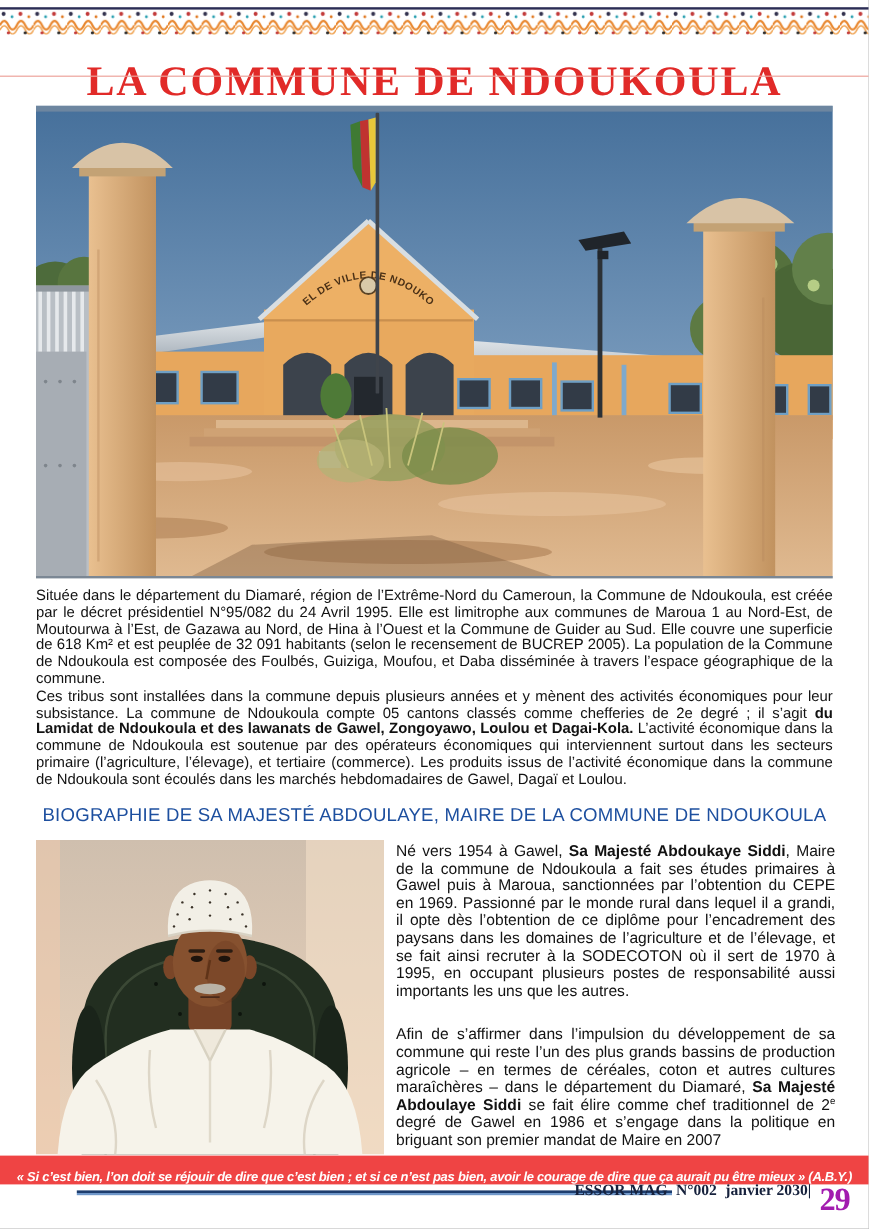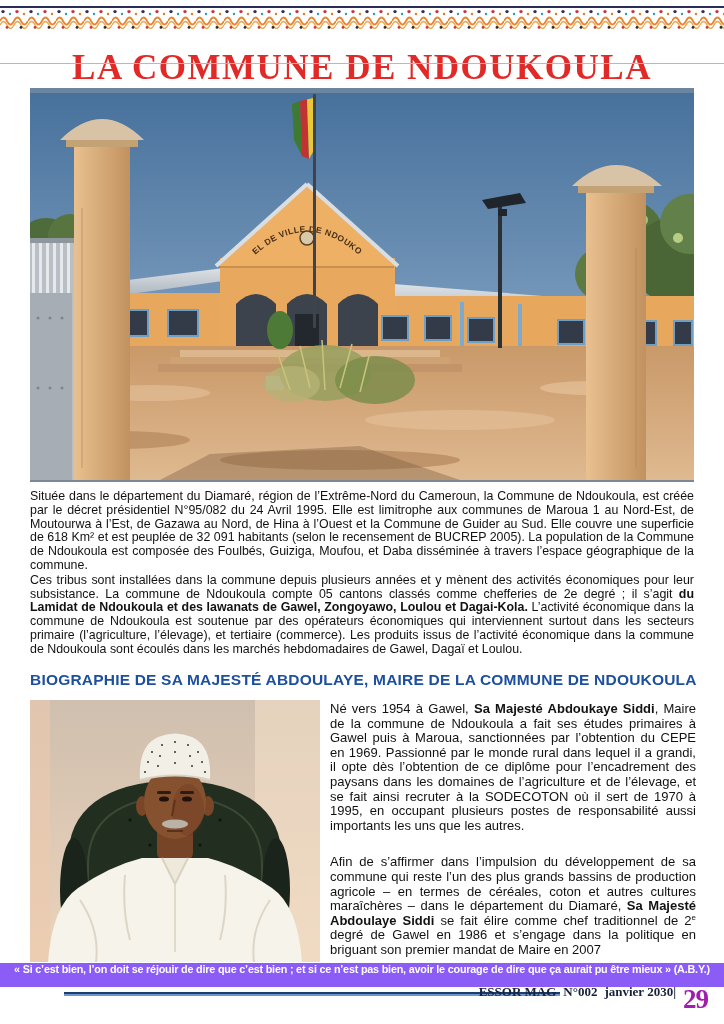--- a/index.html
+++ b/index.html
@@ -23,35 +23,35 @@
     position:absolute;top:88px;left:30px;width:664px;height:392px;
     border-bottom:2px solid #7b8794;line-height:0;
   }
   .intro{
     position:absolute;top:490px;left:30px;width:664px;
     font-size:12.4px;line-height:13.8px;text-align:justify;color:#121212;
   }
   .intro p{margin:0 0 1px 0;}
   .bio-heading{
     position:absolute;top:671px;left:30px;width:664px;margin:0;text-align:center;
-    color:#1d4f9f;font-weight:bold;font-size:15.5px;letter-spacing:.2px;white-space:nowrap;
+    color:#1d4f9f;font-weight:normal;font-size:15.5px;letter-spacing:.2px;white-space:nowrap;
   }
   .portrait{position:absolute;top:700px;left:30px;width:290px;height:262px;line-height:0;}
   .bio-text{
     position:absolute;top:702px;left:330px;width:366px;
     font-size:13px;line-height:14.6px;text-align:justify;color:#121212;
   }
   .bio-text p{margin:0;}
   .bio-text p + p{margin-top:22px;}
   b{font-weight:bold;}
   sup{font-size:8px;line-height:0;}
   .quote-bar{
-    position:absolute;top:963px;left:0;width:724px;height:24px;background:#8b5cf6;
-    color:#ffffff;font-weight:bold;font-size:10.8px;letter-spacing:-0.2px;
-    display:flex;align-items:flex-start;justify-content:center;white-space:nowrap;
+    position:absolute;top:963px;left:0;width:724px;height:24px;background:#ef4444;
+    color:#ffffff;font-style:italic;font-weight:bold;font-size:10.8px;letter-spacing:-0.2px;
+    display:flex;align-items:flex-end;justify-content:center;white-space:nowrap;
   }
   .footer-rule{
     position:absolute;top:992px;left:64px;width:496px;height:4px;
     background:linear-gradient(#1d3d6e 45%,#6f97c9 45%);
   }
   .footer-text{
     position:absolute;top:984px;right:16px;display:flex;align-items:flex-start;gap:7px;
     font-family:"Liberation Serif",serif;font-weight:bold;color:#16213c;font-size:13px;
     white-space:nowrap;
   }

